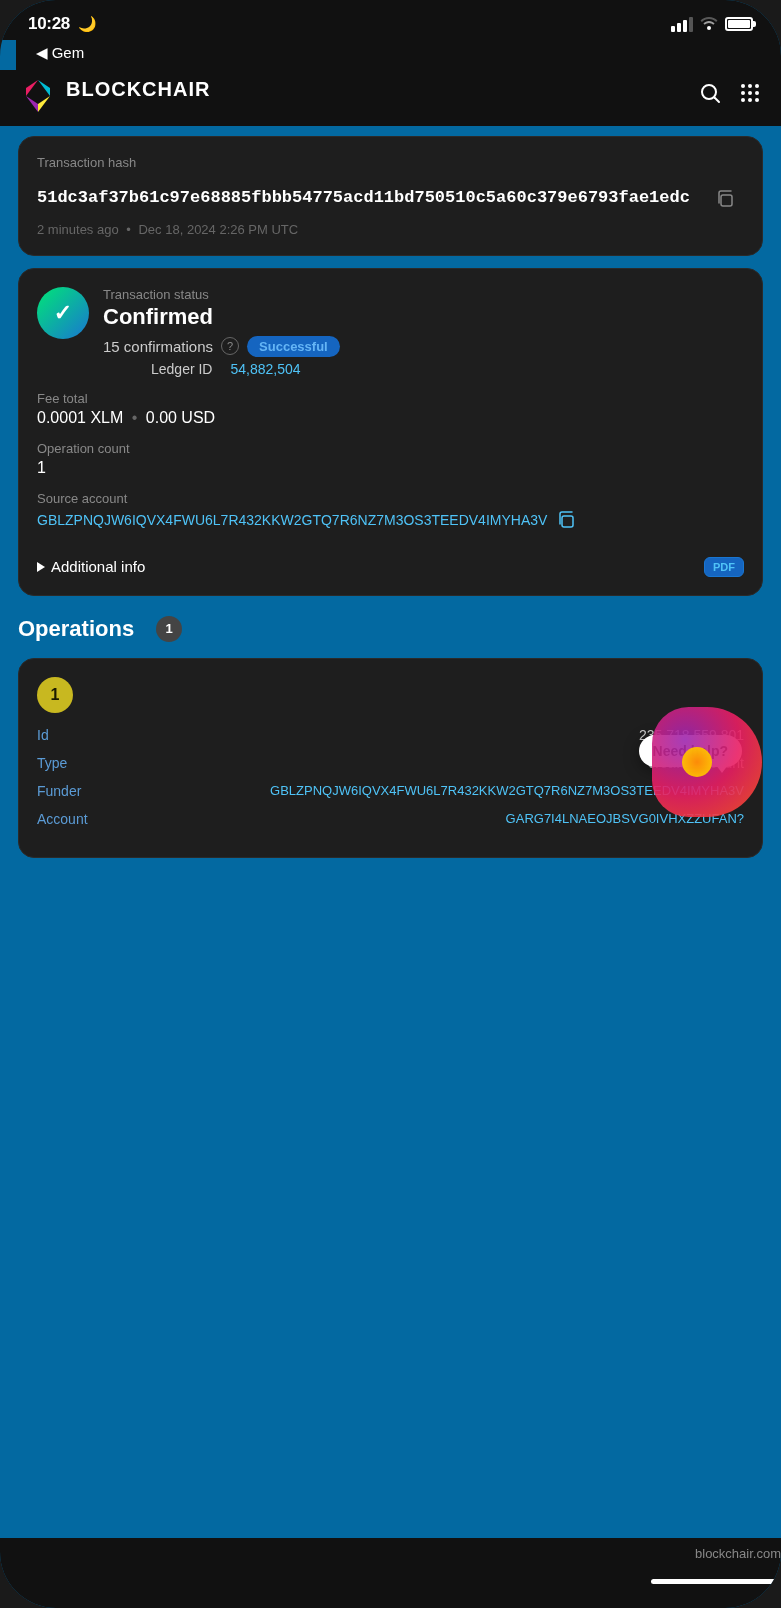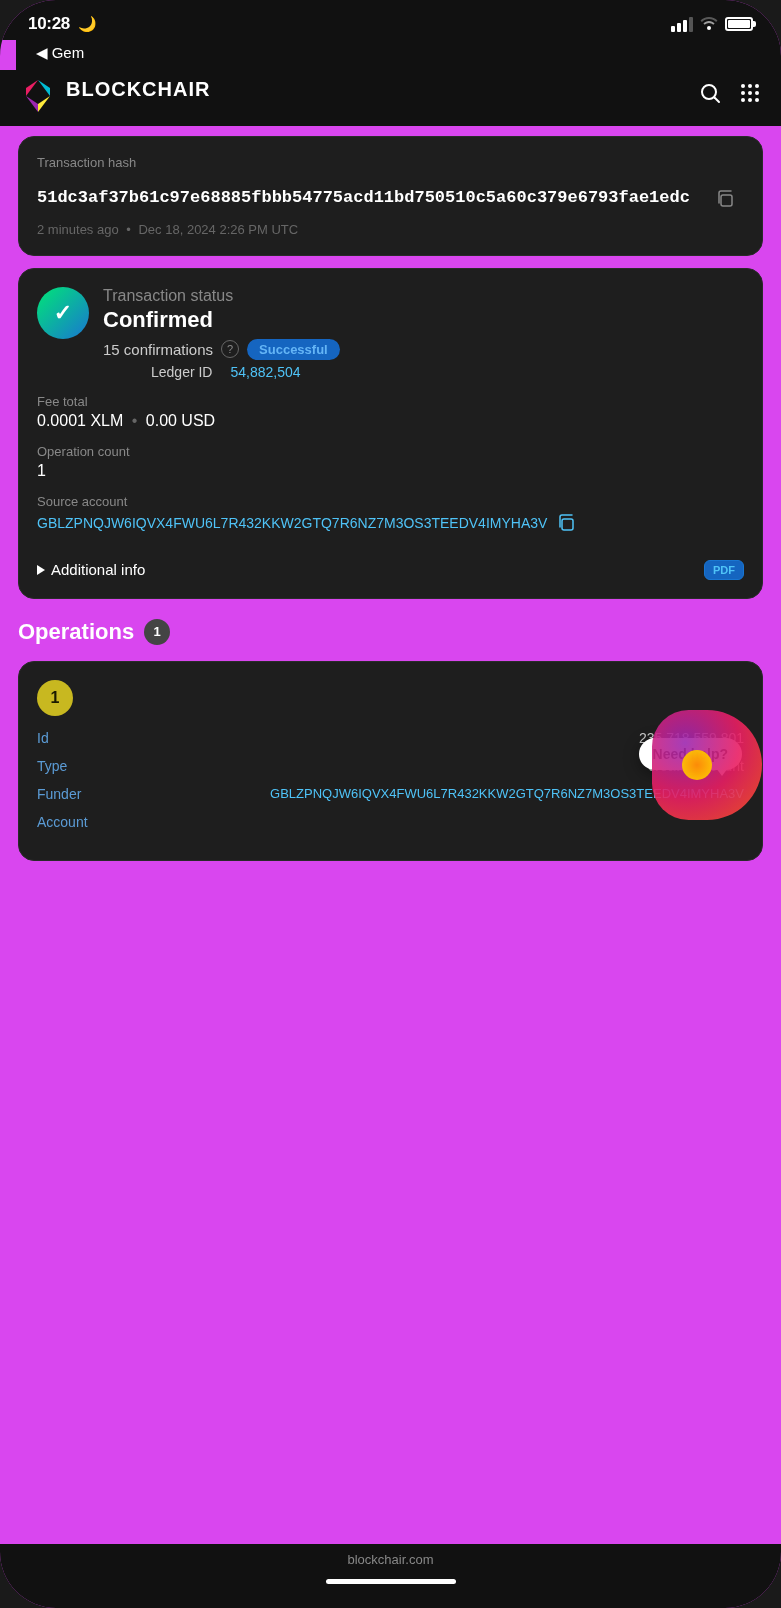--- a/index.html
+++ b/index.html
@@ -10,21 +10,21 @@
       background: #1a1a1a;
       font-family: -apple-system, BlinkMacSystemFont, 'Helvetica Neue', Arial, sans-serif;
       color: #ffffff;
       display: flex;
       justify-content: center;
       align-items: flex-start;
     }
     .phone-frame {
       width: 781px;
       min-height: 1608px;
-      background: #d946ef;
+      background: #0369a1;
       border-radius: 56px;
       overflow: hidden;
       position: relative;
       display: flex;
       flex-direction: column;
     }
     
     .status-bar {
       display: flex;
       justify-content: space-between;
@@ -204,21 +204,21 @@
     }
     .check-mark {
       color: #ffffff;
       font-size: 22px;
       font-weight: bold;
     }
     .status-info {
       flex: 1;
     }
     .status-title-label {
-      font-size: 16px;
+      font-size: 13px;
       color: #888888;
       margin-bottom: 2px;
     }
     .status-confirmed {
       font-size: 22px;
       font-weight: 700;
       color: #ffffff;
       margin-bottom: 6px;
     }
     .confirmations-row {
@@ -322,21 +322,21 @@
       font-weight: 700;
       padding: 3px 8px;
       border-radius: 6px;
       border: 1px solid #1976d2;
       cursor: pointer;
     }
     
     .operations-header {
       display: flex;
       align-items: center;
-      gap: 10px;
+      gap: 22px;
       padding: 8px 0 4px 0;
     }
     .operations-title {
       font-size: 22px;
       font-weight: 700;
       color: #ffffff;
     }
     .operations-badge {
       background: #444444;
       color: #ffffff;
@@ -449,22 +449,22 @@
       position: absolute;
       bottom: 40px;
       right: 50px;
       opacity: 0.95;
     }
     
     .bottom-bar {
       padding: 8px 0 24px 0;
       display: flex;
       flex-direction: column;
-      align-items: center;
-      gap: 4px;
+      align-items: flex-end;
+      gap: 10px;
       background: #111111;
     }
     .site-text {
       font-size: 13px;
       color: #888888;
     }
     .home-indicator {
       width: 130px;
       height: 5px;
       background: #ffffff;
@@ -645,20 +645,21 @@
         <span class="op-detail-value">create_account</span>
       </div>
 
       <div class="op-detail-row">
         <span class="op-detail-key">Funder</span>
         <span class="op-detail-value-link">GBLZPNQJW6IQVX4FWU6L7R432KKW2GTQ7R6NZ7M3OS3TEEDV4IMYHA3V</span>
       </div>
 
       <div class="op-detail-row">
         <span class="op-detail-key">Account</span>
+        <span class="op-detail-value-link">GARG7I4LNAEOJBSVG0IVHXZZUFAN?</span>
       </div>
 
       <div class="help-bubble">Need help?</div>
 
       <div class="mascot-area">
         <div class="mascot-blob"></div>
         <div class="mascot-highlight"></div>
       </div>
     </div>
 

